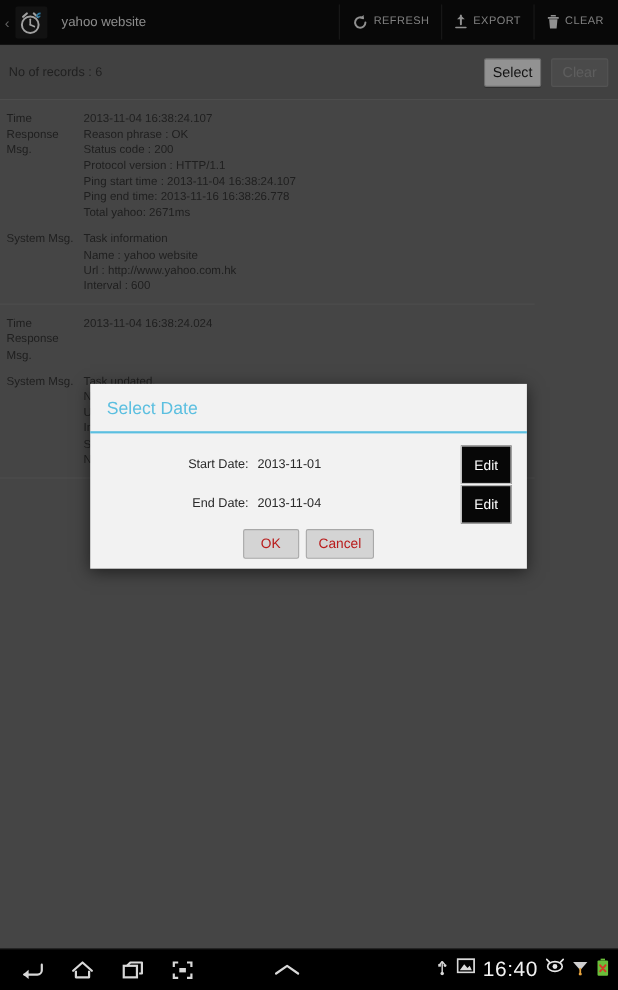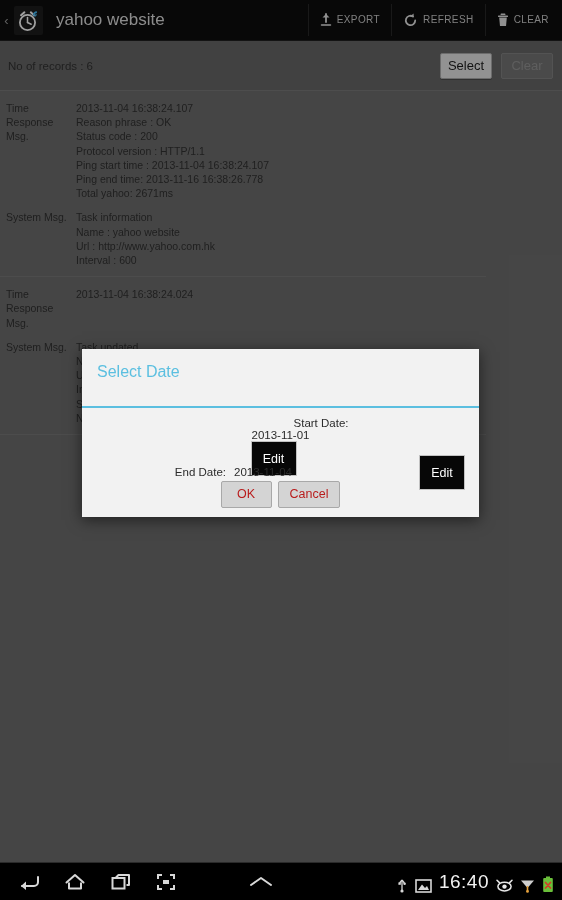--- a/index.html
+++ b/index.html
@@ -21,21 +21,21 @@
   .ab-back {
     width: 13px; text-align: center; color: #8a8a8a; font-size: 13px;
     line-height: 41px; flex: none;
   }
   .ab-appicon {
     width: 29px; height: 29px; flex: none; margin-left: 1px;
     background: #1b1b1b; border-radius: 2px;
     position: relative;
   }
   .ab-title {
-    margin-left: 13px; color: #c9c9c9; font-size: 17px; flex: 1;
+    margin-left: 13px; color: #c9c9c9; font-size: 12px; flex: 1;
     white-space: nowrap;
   }
   .ab-actions { display: flex; align-items: center; height: 41px; flex: none; }
   .ab-action {
     display: flex; align-items: center; gap: 5px;
     padding: 0 11px; height: 32px;
     border-left: 1px solid #242424;
     color: #b9b9b9; font-size: 10px; letter-spacing: .4px;
   }
   .ab-action:last-child { padding-right: 13px; }
@@ -77,30 +77,30 @@
   .scrim {
     position: absolute; left: 0; top: 0; width: 562px; height: 862px;
     background: rgba(0,0,0,0.30);
   }
   .dialog {
     position: absolute; left: 82px; top: 349px; width: 397px; height: 168px;
     background: #f2f2f2;
     box-shadow: 0 3px 14px rgba(0,0,0,.55);
   }
   .dlg-title {
-    height: 59px; line-height: 45px; padding-left: 15px;
+    height: 45px; line-height: 45px; padding-left: 15px;
     color: #5bbfe0; font-size: 16px;
     border-bottom: 2px solid #5bbfe0;
   }
   .dlg-body { position: relative; height: 79px; }
   .dlg-row {
     position: absolute; left: 0; width: 397px; height: 38px;
     display: flex; align-items: center;
   }
-  .dlg-row.r1 { top: 9px; flex-direction: column; }
+  .dlg-row.r1 { top: 9px; }
   .dlg-row.r2 { top: 45px; }
   .dlg-row-label {
     width: 152px; text-align: right; padding-right: 8px;
     color: #2b2b2b; font-size: 11.5px; flex: none;
   }
   .dlg-row-value { color: #2b2b2b; font-size: 11.5px; flex: 1; }
   .btn-edit {
     width: 46px; height: 35px; margin-right: 14px; flex: none;
     background: #070707; border: 1px solid #c2c2c2;
     color: #ffffff; font-size: 12.5px; line-height: 34px; text-align: center;
@@ -117,21 +117,21 @@
 
   
   .navbar {
     position: absolute; left: 0; bottom: 0; width: 562px; height: 38px;
     background: #000000; border-top: 1px solid #2a2a2a;
     display: flex; align-items: center;
   }
   .nav-left { display: flex; align-items: center; gap: 24px; margin-left: 18px; }
   .nav-mid { flex: 1; display: flex; justify-content: flex-start; padding-left: 72px; }
   .nav-right {
-    display: flex; align-items: flex-end; gap: 7px; margin-right: 8px;
+    display: flex; align-items: flex-start; gap: 7px; margin-right: 8px;
   }
   .clock { color: #f2f2f2; font-size: 19px; letter-spacing: .5px; }
   svg { display: block; }
 </style>
 </head>
 <body>
 
 <div id="app">
 
   <div class="actionbar">
@@ -148,37 +148,37 @@
         <path d="M20.8 10.6 a2 2 0 0 1 1.9 -1.9" fill="none" stroke="#3fa9e0" stroke-width="1.4"></path>
       </svg>
     </div>
 
     <div class="ab-title">yahoo website</div>
 
     <div class="ab-actions">
 
       <div class="ab-action">
         <span>
+          <svg width="15" height="15" viewBox="0 0 15 15">
+            <path d="M12.2 7.5 a4.7 4.7 0 1 1 -2.2 -4.0" fill="none" stroke="#cfcfcf" stroke-width="1.8" stroke-linecap="round"></path>
+            <path d="M10.6 0.6 L10.6 4.2 L7.0 3.6 Z" fill="#cfcfcf"></path>
+          </svg>
+        </span>
+        <span class="lbl">REFRESH</span>
+      </div>
+
+      <div class="ab-action">
+        <span>
           <svg width="12" height="14" viewBox="0 0 12 14">
             <path d="M6 1 L6 9" stroke="#cfcfcf" stroke-width="1.8" stroke-linecap="round"></path>
             <path d="M2.5 4.4 L6 1 L9.5 4.4 Z" fill="#cfcfcf"></path>
             <path d="M1.5 12 L10.5 12" stroke="#cfcfcf" stroke-width="1.5" stroke-linecap="round"></path>
           </svg>
         </span>
         <span class="lbl">EXPORT</span>
-      </div>
-
-      <div class="ab-action">
-        <span>
-          <svg width="15" height="15" viewBox="0 0 15 15">
-            <path d="M12.2 7.5 a4.7 4.7 0 1 1 -2.2 -4.0" fill="none" stroke="#cfcfcf" stroke-width="1.8" stroke-linecap="round"></path>
-            <path d="M10.6 0.6 L10.6 4.2 L7.0 3.6 Z" fill="#cfcfcf"></path>
-          </svg>
-        </span>
-        <span class="lbl">REFRESH</span>
       </div>
 
       <div class="ab-action">
         <span>
           <svg width="12" height="14" viewBox="0 0 12 14">
             <rect x="3.6" y="0.6" width="4.8" height="1.5" rx=".4" fill="#cfcfcf"></rect>
             <rect x="1" y="2.4" width="10" height="1.6" rx=".5" fill="#cfcfcf"></rect>
             <path d="M2.2 4.6 L9.8 4.6 L9 13 L3 13 Z" fill="#cfcfcf"></path>
           </svg>
         </span>

